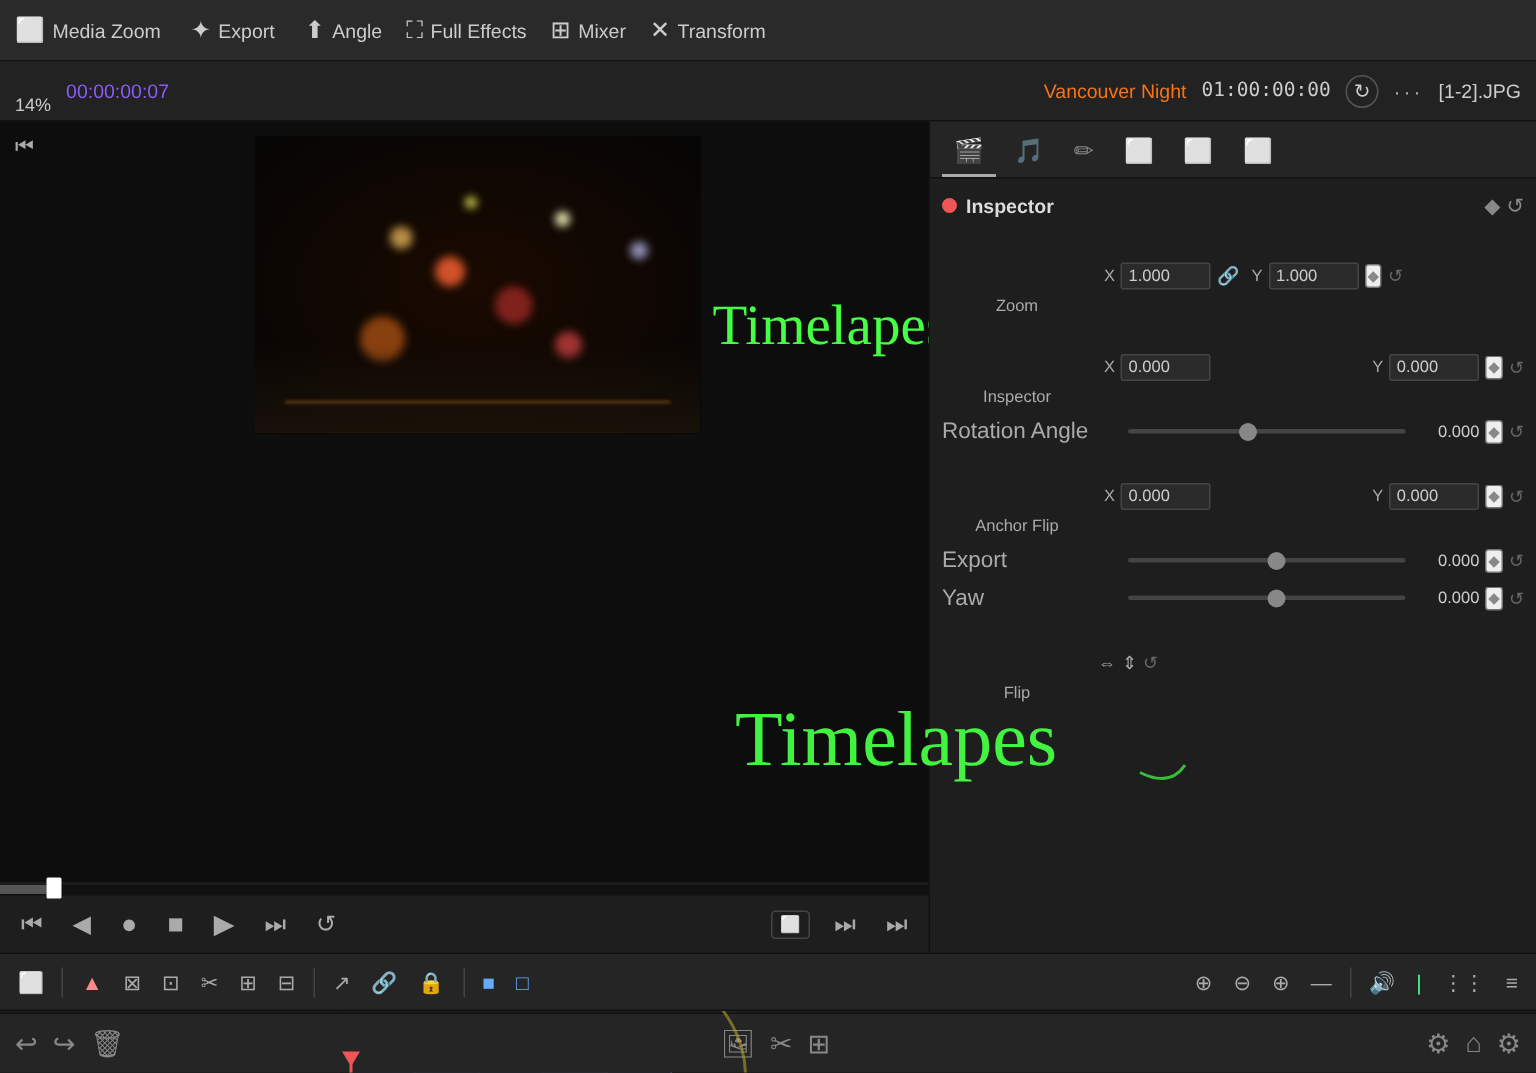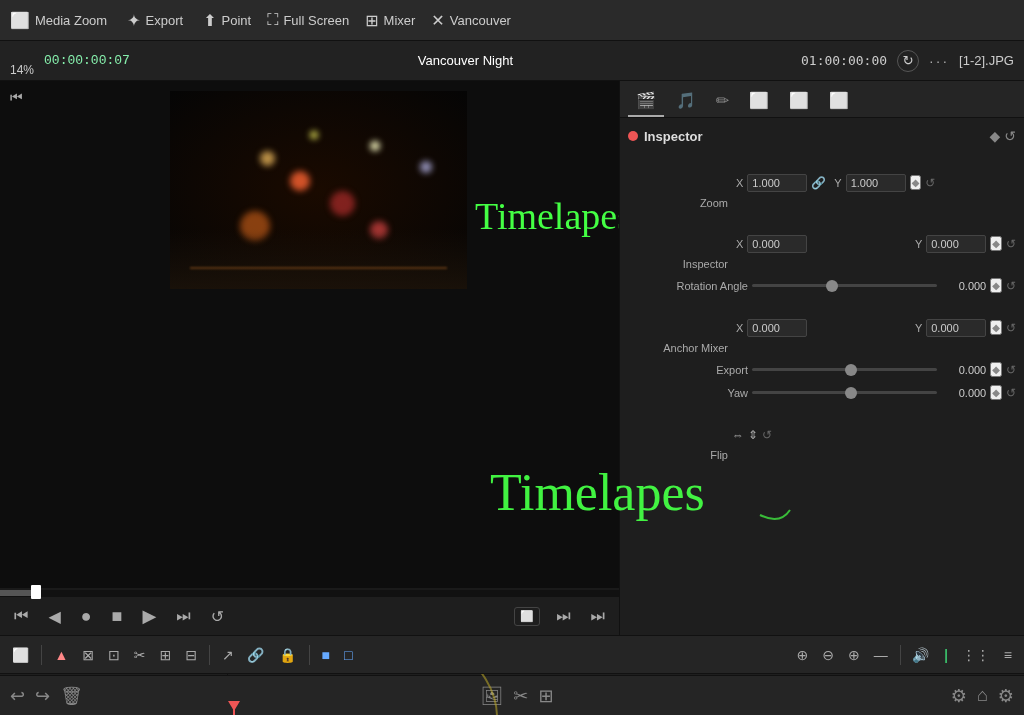--- a/index.html
+++ b/index.html
@@ -34,22 +34,22 @@
     .second-bar {
       display: flex;
       align-items: center;
       background: #222;
       height: 40px;
       padding: 0 10px;
       border-bottom: 1px solid #111;
       gap: 10px;
     }
     .zoom-label { color: #ccc; font-size: 12px; margin-top: 18px; }
-    .timecode { color: #86efac; font-size: 13px; font-family: Liberation Mono, monospace; }
-    .clip-name { flex: 1; text-align: center; font-size: 13px; color: #ffffff; }
+    .timecode { color: #8b5cf6; font-size: 13px; font-family: Liberation Sans, sans-serif; }
+    .clip-name { flex: 1; text-align: right; font-size: 13px; color: #f97316; }
     .timecode-right { font-family: monospace; font-size: 13px; color: #ccc; }
     .sync-btn { background: none; border: 1px solid #555; border-radius: 50%; width: 22px; height: 22px; color: #ccc; cursor: pointer; display: flex; align-items: center; justify-content: center; }
     .more-btn { color: #aaa; cursor: pointer; font-size: 14px; letter-spacing: 2px; }
     .clip-filename { font-size: 13px; color: #ccc; }
 
     
     .main-area {
       display: flex;
       height: calc(715px - 41px - 40px - 40px - 40px);
     }
@@ -178,21 +178,21 @@
 
     .prop-row {
       display: flex;
       align-items: center;
       margin-bottom: 8px;
       gap: 4px;
     }
     .prop-label {
       color: #aaa;
       font-size: 11px;
-      text-align: right;
+      text-align: center;
       flex: 0 0 100px;
       margin-top: 41px;
     }
     .prop-axis { color: #aaa; font-size: 11px; margin-left: 4px; }
     .prop-input {
       background: #2a2a2a;
       border: 1px solid #444;
       color: #ccc;
       font-size: 11px;
       width: 60px;
@@ -204,23 +204,22 @@
     .prop-reset { background: none; border: none; color: #666; cursor: pointer; font-size: 12px; }
 
     .slider-row {
       display: flex;
       align-items: center;
       margin-bottom: 8px;
       gap: 4px;
     }
     .slider-label {
       color: #aaa;
-      font-size: 11px;
+      font-size: 15px;
       flex: 0 0 120px;
-      text-align: right;
     }
     .slider-track {
       flex: 1;
       height: 3px;
       background: #444;
       position: relative;
       border-radius: 2px;
     }
     .slider-thumb {
       width: 12px;
@@ -383,33 +382,33 @@
       <span>Media Zoom</span>
     </div>
     <div class="nav-item">
       <span class="nav-icon">✦</span>
       <span>Export</span>
     </div>
   </div>
   <div class="top-nav-right">
     <div class="nav-item">
       <span class="nav-icon">⬆</span>
-      <span>Point</span>
+      <span>Angle</span>
     </div>
     <div class="nav-item">
       <span class="nav-icon">⛶</span>
-      <span>Full Screen</span>
+      <span>Full Effects</span>
     </div>
     <div class="nav-item">
       <span class="nav-icon">⊞</span>
       <span>Mixer</span>
     </div>
     <div class="nav-item">
       <span class="nav-icon">✕</span>
-      <span>Vancouver</span>
+      <span>Transform</span>
     </div>
   </div>
 </div>
 
 <div class="second-bar">
   <span class="zoom-label">14%</span>
   <span class="timecode">00:00:00:07</span>
   <span class="clip-name">Vancouver Night</span>
   <span class="timecode-right">01:00:00:00</span>
   <button class="sync-btn">↻</button>
@@ -520,21 +519,21 @@
         <span class="slider-label">Rotation Angle</span>
         <div class="slider-track">
           <div class="slider-thumb"></div>
         </div>
         <span class="slider-value">0.000</span>
         <button class="prop-diamond">◆</button>
         <button class="prop-reset">↺</button>
       </div>
 
       <div class="prop-row">
-        <span class="prop-label">Anchor Mixer</span>
+        <span class="prop-label">Anchor Flip</span>
         <span class="prop-axis">X</span>
         <input class="prop-input" type="text" value="0.000" style="">
         <span style="flex:1;"></span>
         <span class="prop-axis">Y</span>
         <input class="prop-input" type="text" value="0.000" style="">
         <button class="prop-diamond">◆</button>
         <button class="prop-reset">↺</button>
       </div>
 
       <div class="slider-row">

